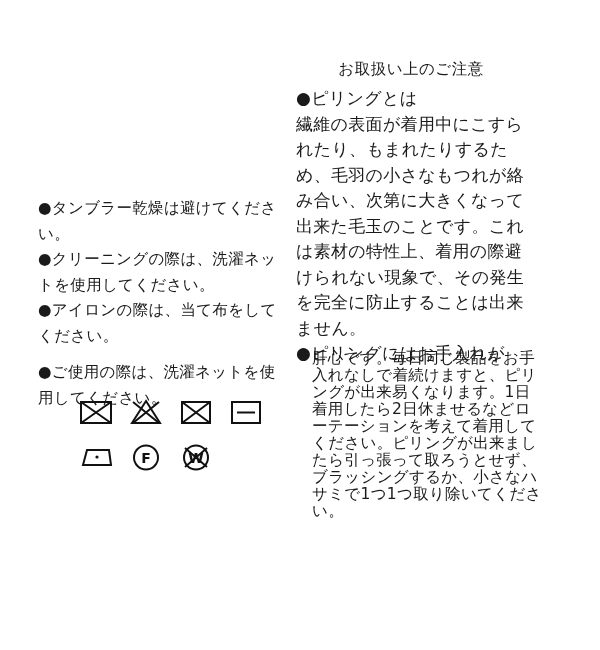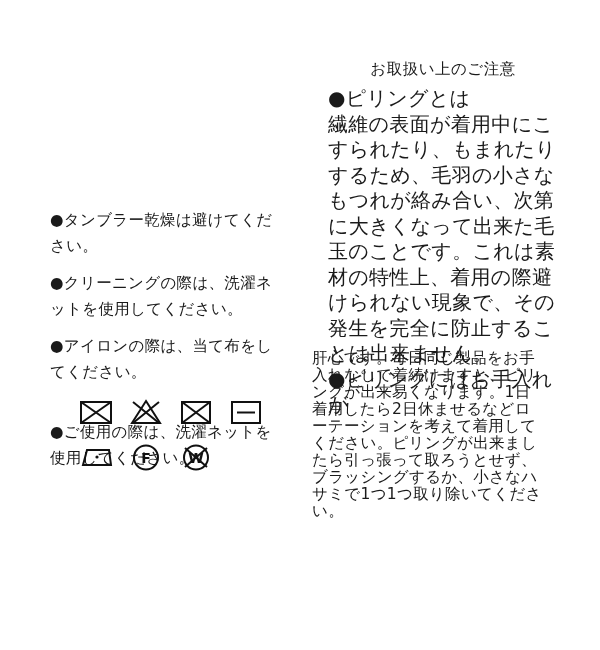--- a/index.html
+++ b/index.html
@@ -16,34 +16,34 @@
   }
   .page {
     position: relative;
     width: 600px;
     height: 650px;
   }
 
   
   .col-right {
     position: absolute;
-    left: 328px;
+    left: 296px;
     top: 56px;
     width: 234px;
   }
   .right-heading {
     font-size: 15.5px;
     line-height: 26px;
     text-align: center;
     letter-spacing: 0.5px;
     margin: 0 0 4px 0;
     padding-right: 4px;
   }
   .right-block {
-    font-size: 20px;
+    font-size: 17px;
     line-height: 25.5px;
     letter-spacing: 0.3px;
     text-align: left;
   }
   .right-block p {
     margin: 0;
   }
   .col-right-lower {
     position: absolute;
     left: 312px;
@@ -61,21 +61,21 @@
   .col-left {
     position: absolute;
     left: 38px;
     top: 196px;
     width: 250px;
     font-size: 15.5px;
     line-height: 25.5px;
     letter-spacing: 0.3px;
   }
   .col-left p {
-    margin: 12px;
+    margin: 0;
   }
   .gap-line {
     height: 11px;
   }
 
   
   .symbols {
     position: absolute;
     left: 78px;
     top: 396px;

